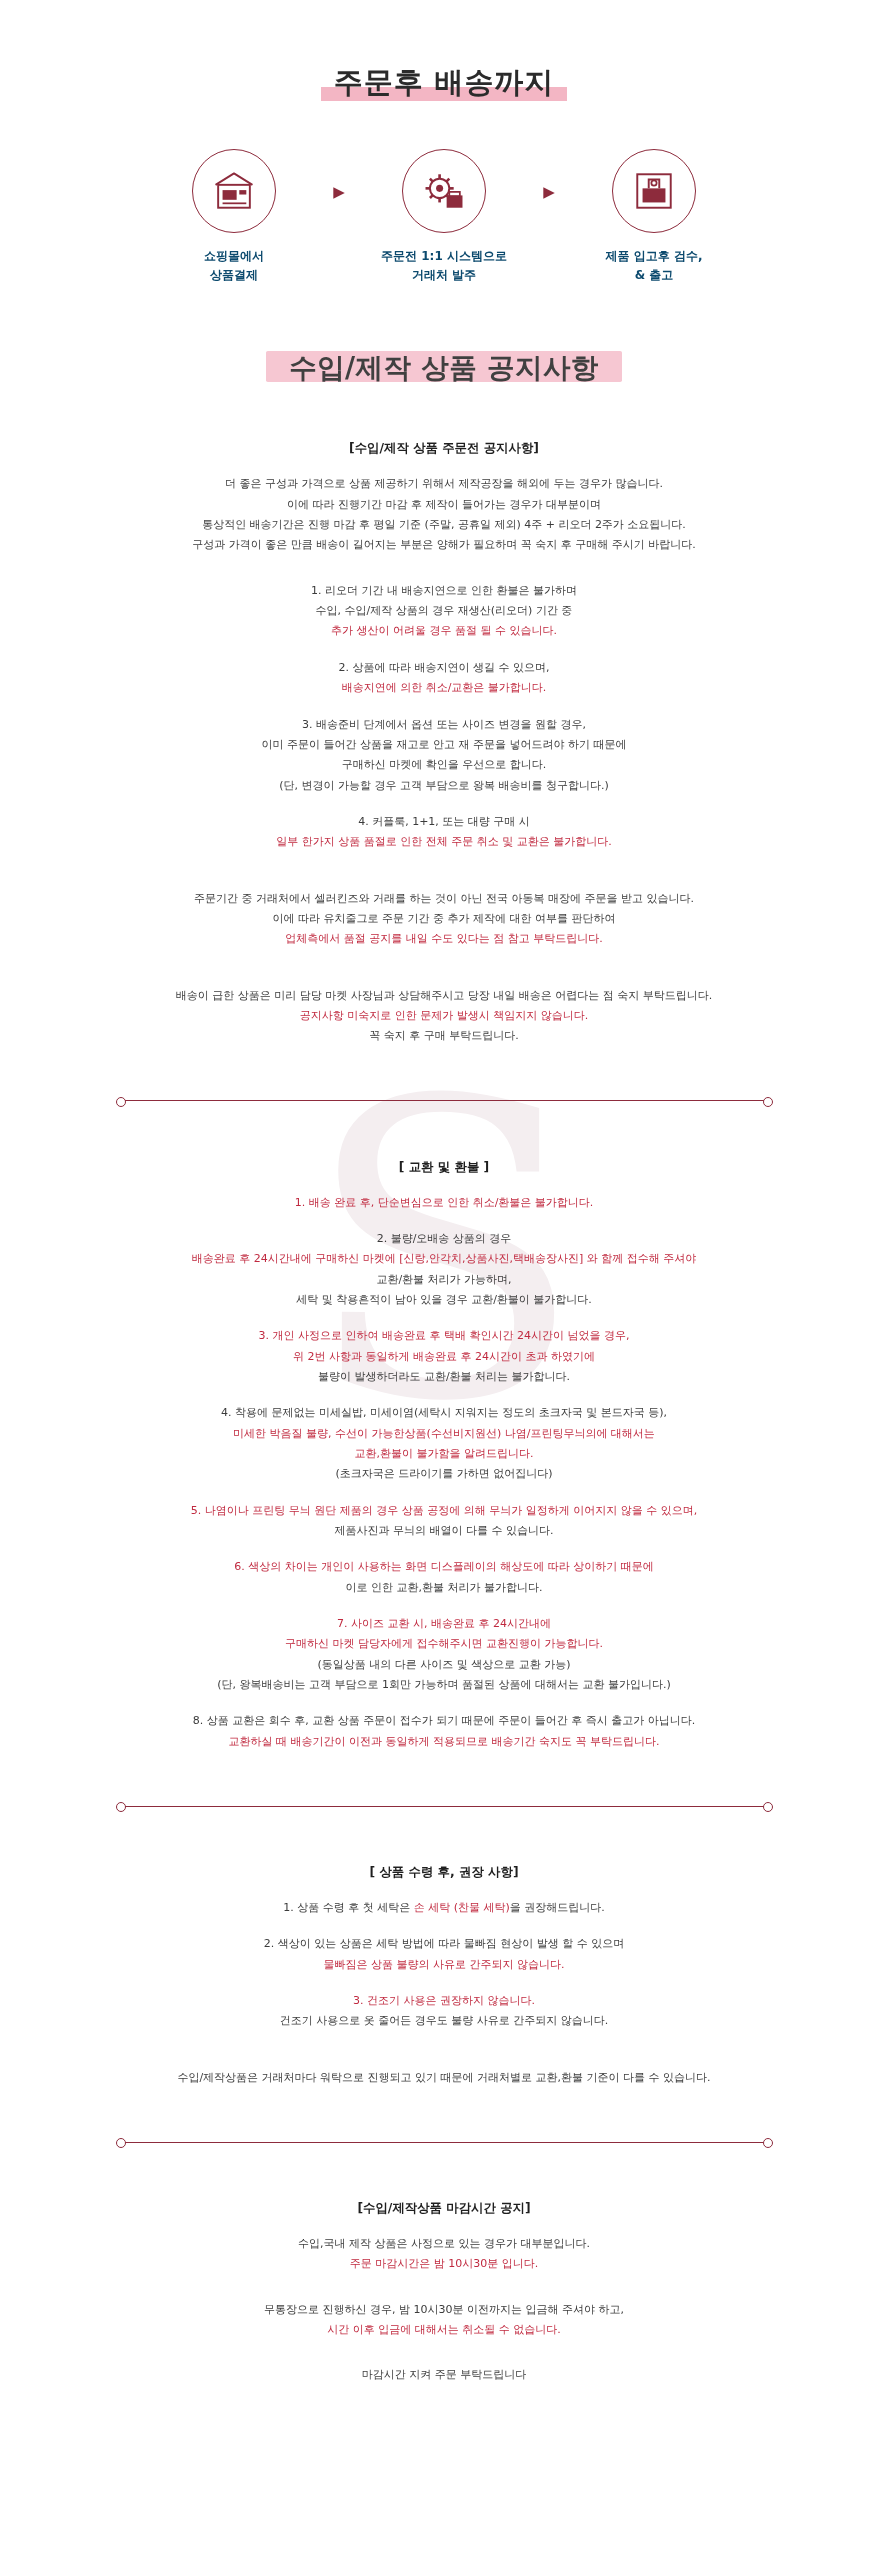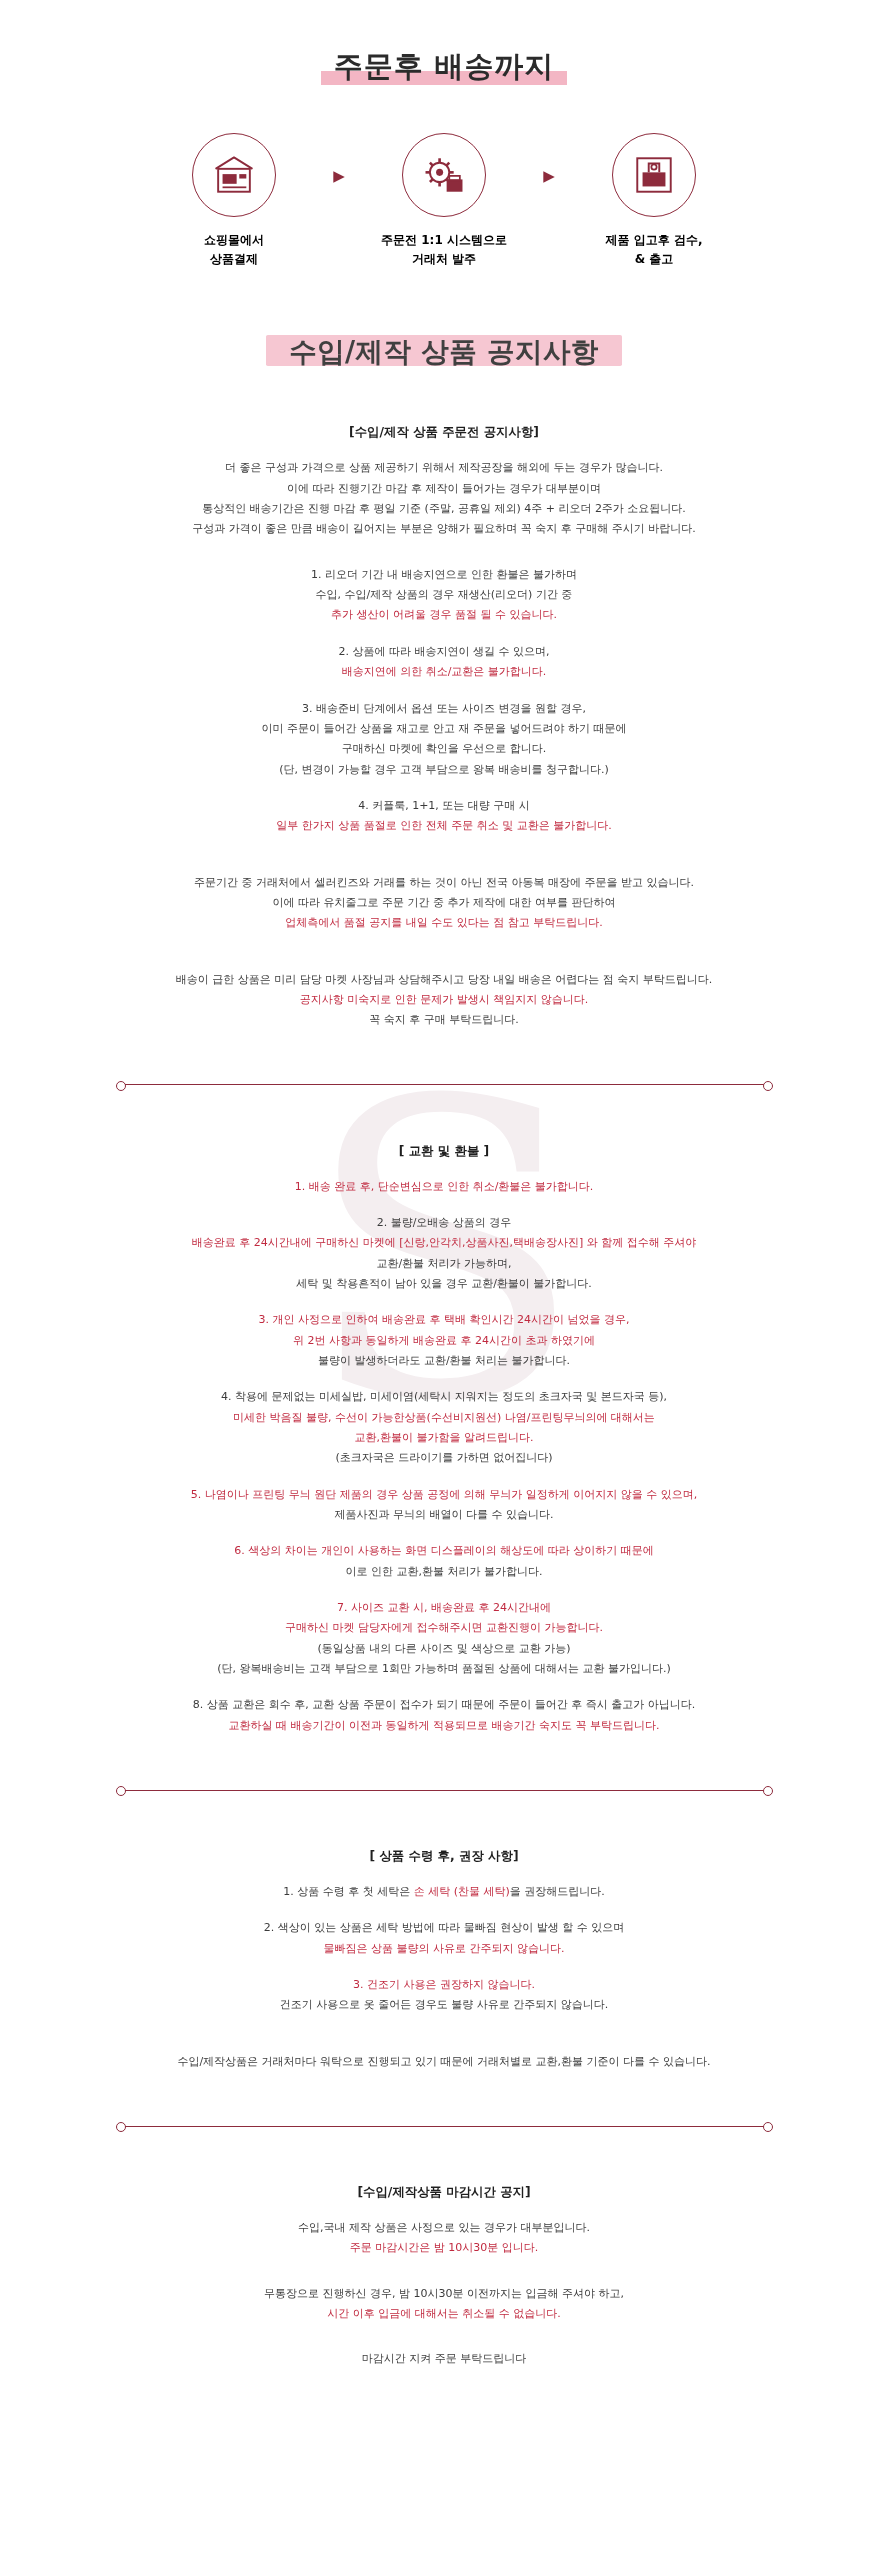--- a/index.html
+++ b/index.html
@@ -25,21 +25,21 @@
     font-size:409px;
     color:#f4eef0;
     z-index:0;
     user-select:none;
     line-height:1;
   }
   .content{position:relative;z-index:2;}
 
   
   .top-title-wrap{
-    padding-top:47px;
+    padding-top:63px;
     text-align:center;
   }
   .top-title{
     display:inline-block;
     position:relative;
     font-size:29px;
     font-weight:bold;
     letter-spacing:0.9px;
     color:#2b2b2b;
     padding:0 12.4px;
@@ -72,21 +72,21 @@
     border:1.8px solid #8d2b3c;
     margin:0 auto;
     display:flex;align-items:center;justify-content:center;
     background:#fff;
   }
   .circle svg{display:block;}
   .step-label{
     margin-top:14px;
     font-size:12px;
     line-height:1.6;
-    color:#000000;
+    color:#0c4a6e;
     font-weight:bold;
   }
   .arrow{
     width:41px;
     margin-top:34px;
     text-align:center;
     color:#8d2b3c;
     font-size:15px;
   }
 

